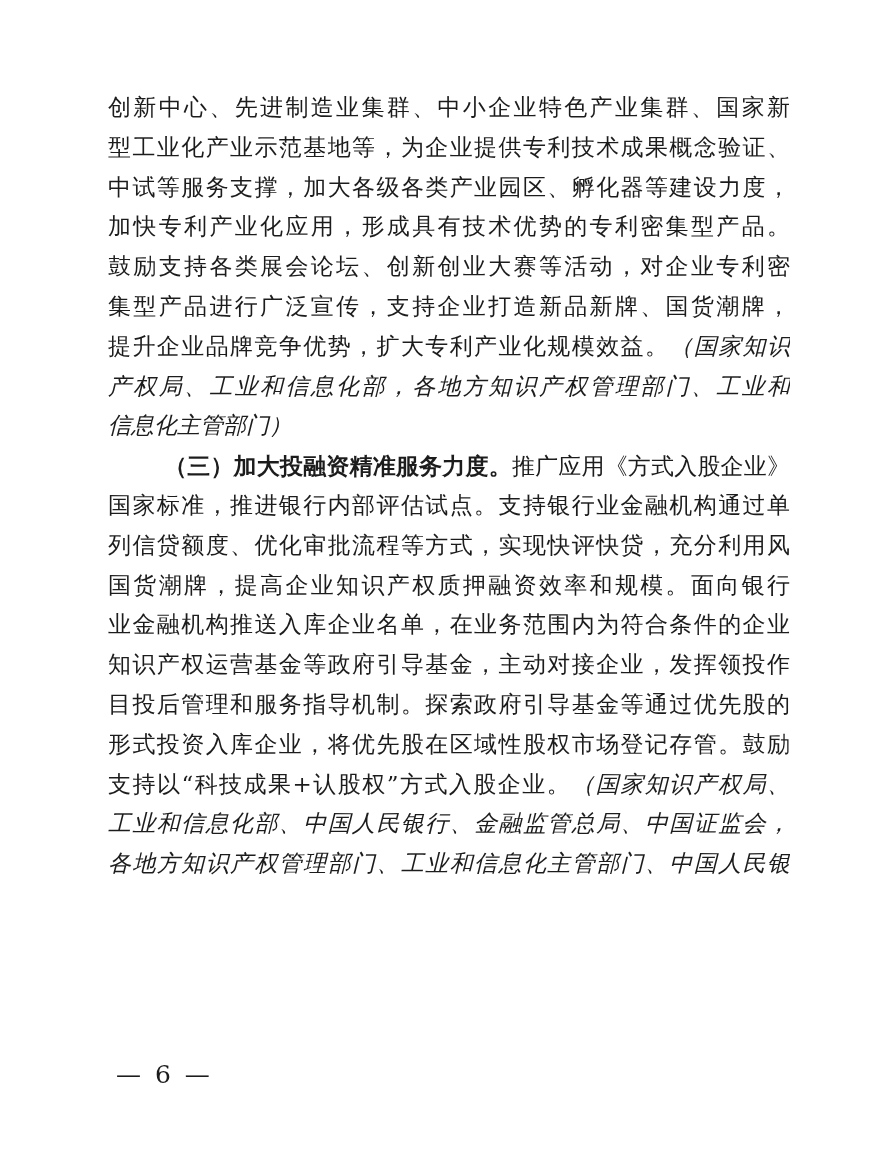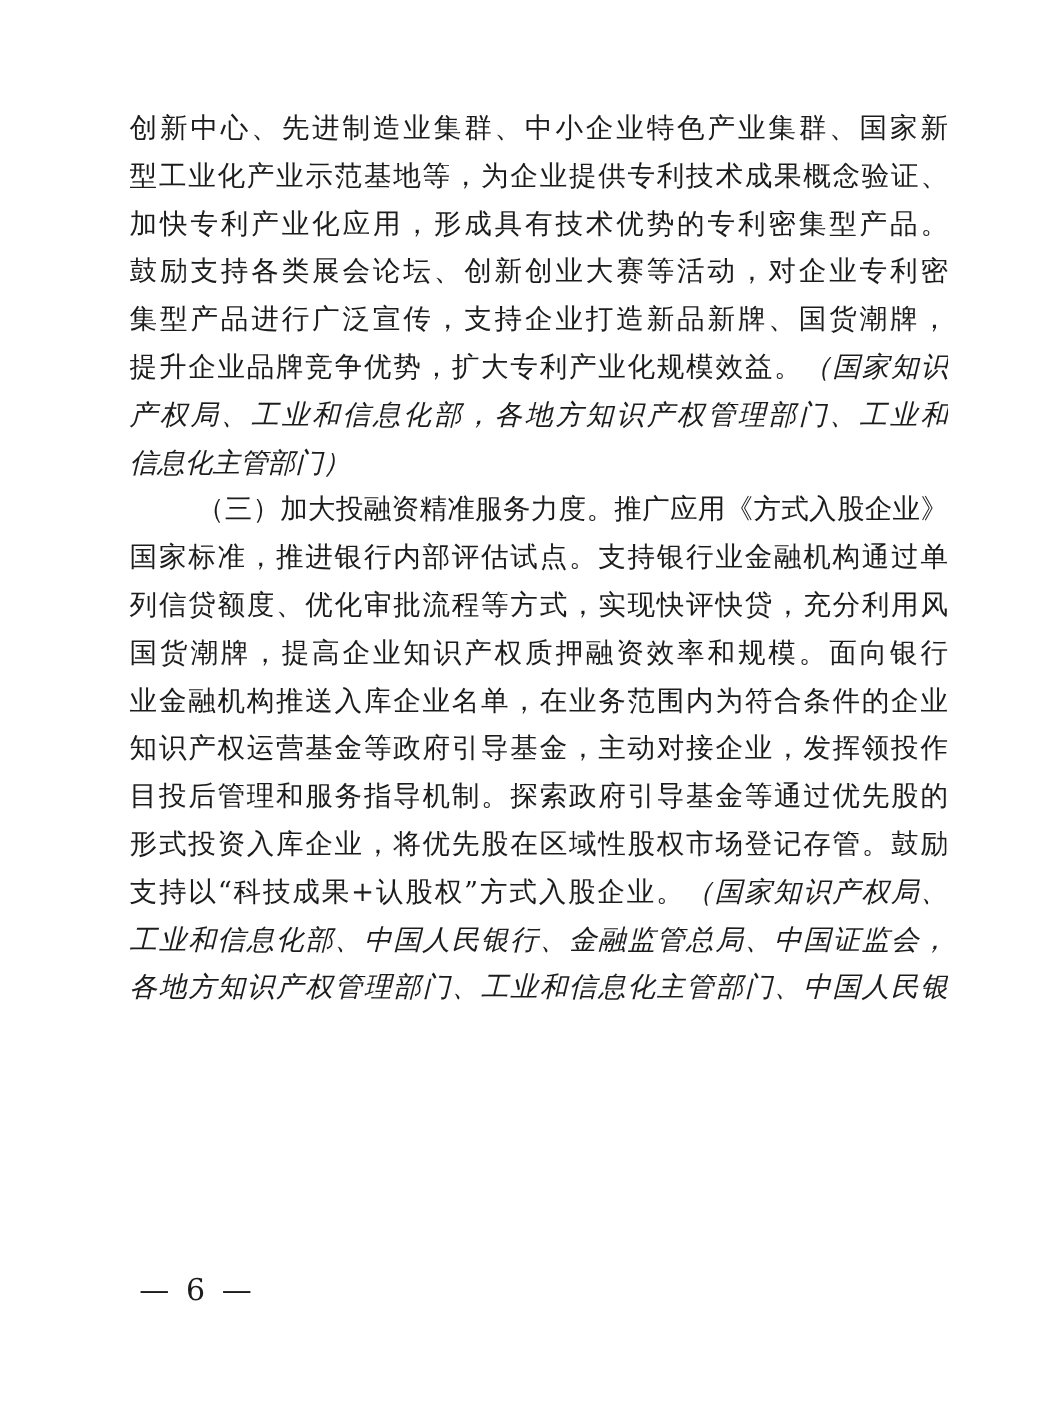--- a/index.html
+++ b/index.html
@@ -35,41 +35,42 @@
     overflow: hidden;
   }
   .ln.end {
     text-align-last: left;
     font-style: italic;
   }
   .ln.indent {
     text-indent: 56px;
   }
   .bold {
-    font-weight: 400;
+    font-weight: 700;
   }
   .kai {
     font-style: italic;
   }
   .page-num {
     position: absolute;
     left: 116px;
     top: 1060px;
     font-size: 25px;
     letter-spacing: 3px;
     color: #1c1c1c;
   }
 </style>
 </head>
 <body>
 
 <div class="page">
   <div class="body-block">
     <p class="ln"><span>创新中心、先进制造业集群、中小企业特色产业集群、国家新</span></p>
     <p class="ln"><span>型工业化产业示范基地等，为企业提供专利技术成果概念验证、</span></p>
+    <p class="ln"><span>中试等服务支撑，加大各级各类产业园区、孵化器等建设力度，</span></p>
     <p class="ln"><span>加快专利产业化应用，形成具有技术优势的专利密集型产品。</span></p>
     <p class="ln"><span>鼓励支持各类展会论坛、创新创业大赛等活动，对企业专利密</span></p>
     <p class="ln"><span>集型产品进行广泛宣传，支持企业打造新品新牌、国货潮牌，</span></p>
     <p class="ln"><span>提升企业品牌竞争优势，扩大专利产业化规模效益。</span><span class="kai">（国家知识</span></p>
     <p class="ln kai"><span>产权局、工业和信息化部，各地方知识产权管理部门、工业和</span></p>
     <p class="ln end kai"><span>信息化主管部门）</span></p>
     <p class="ln indent"><span class="bold">（三）加大投融资精准服务力度。</span><span>推广应用《方式入股企业》</span></p>
     <p class="ln"><span>国家标准，推进银行内部评估试点。支持银行业金融机构通过单</span></p>
     <p class="ln"><span>列信贷额度、优化审批流程等方式，实现快评快贷，充分利用风</span></p>
     <p class="ln"><span>国货潮牌，提高企业知识产权质押融资效率和规模。面向银行</span></p>

